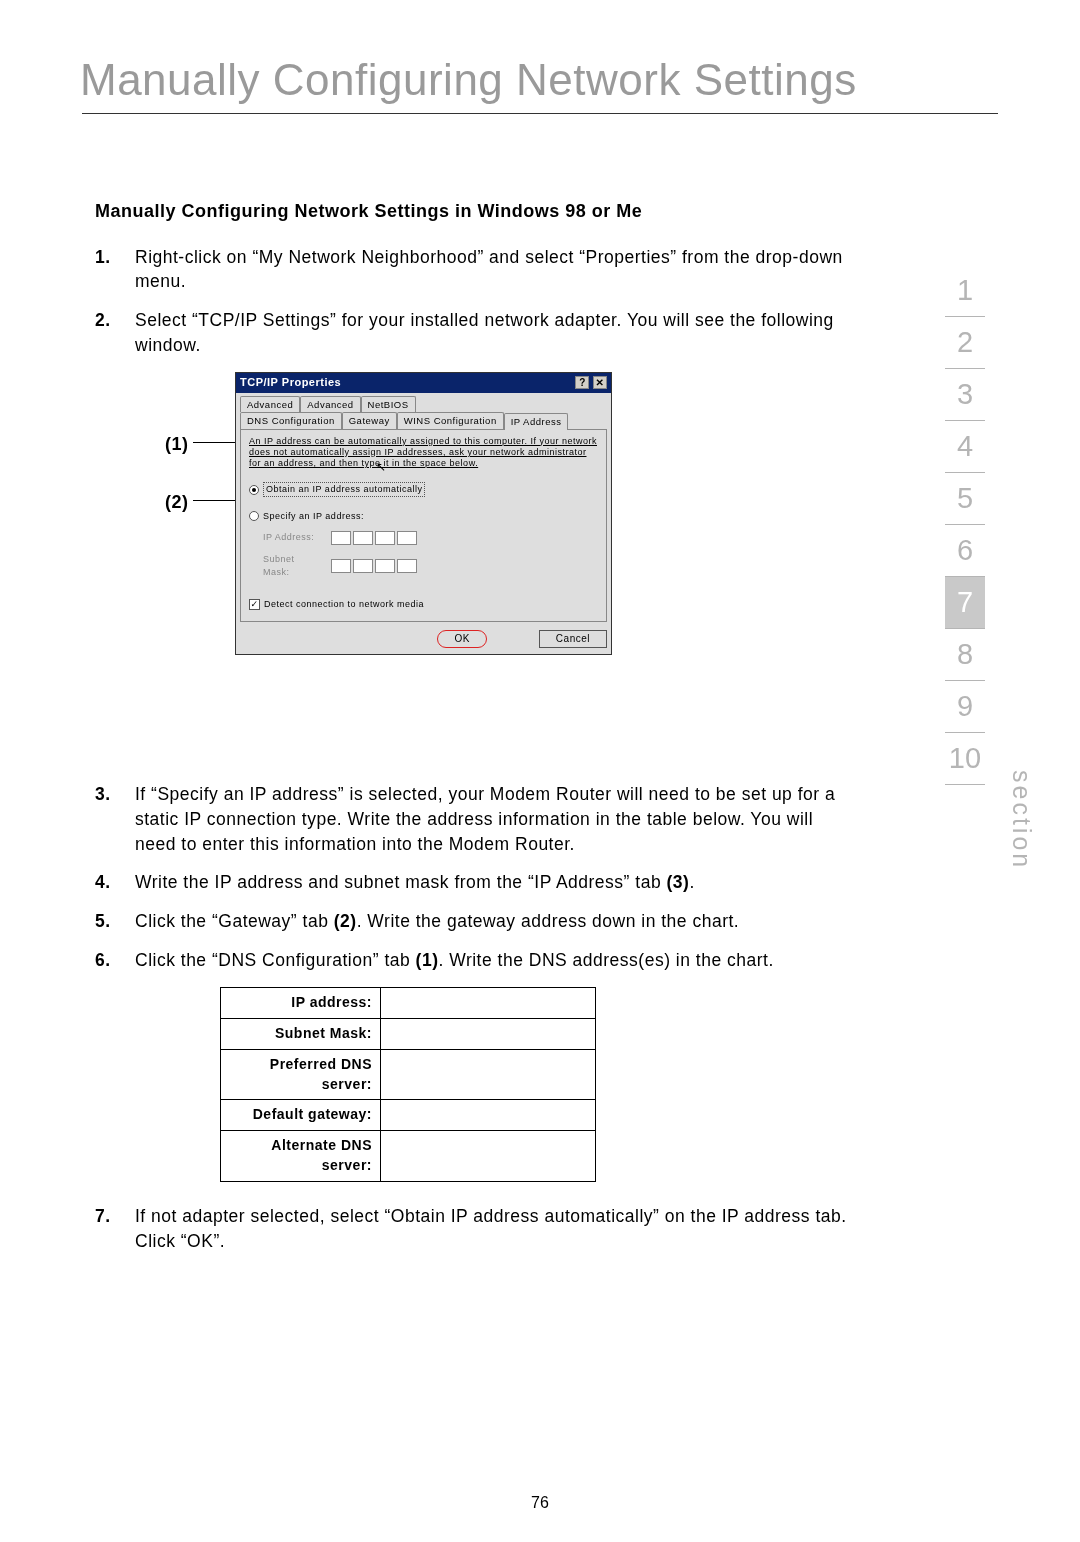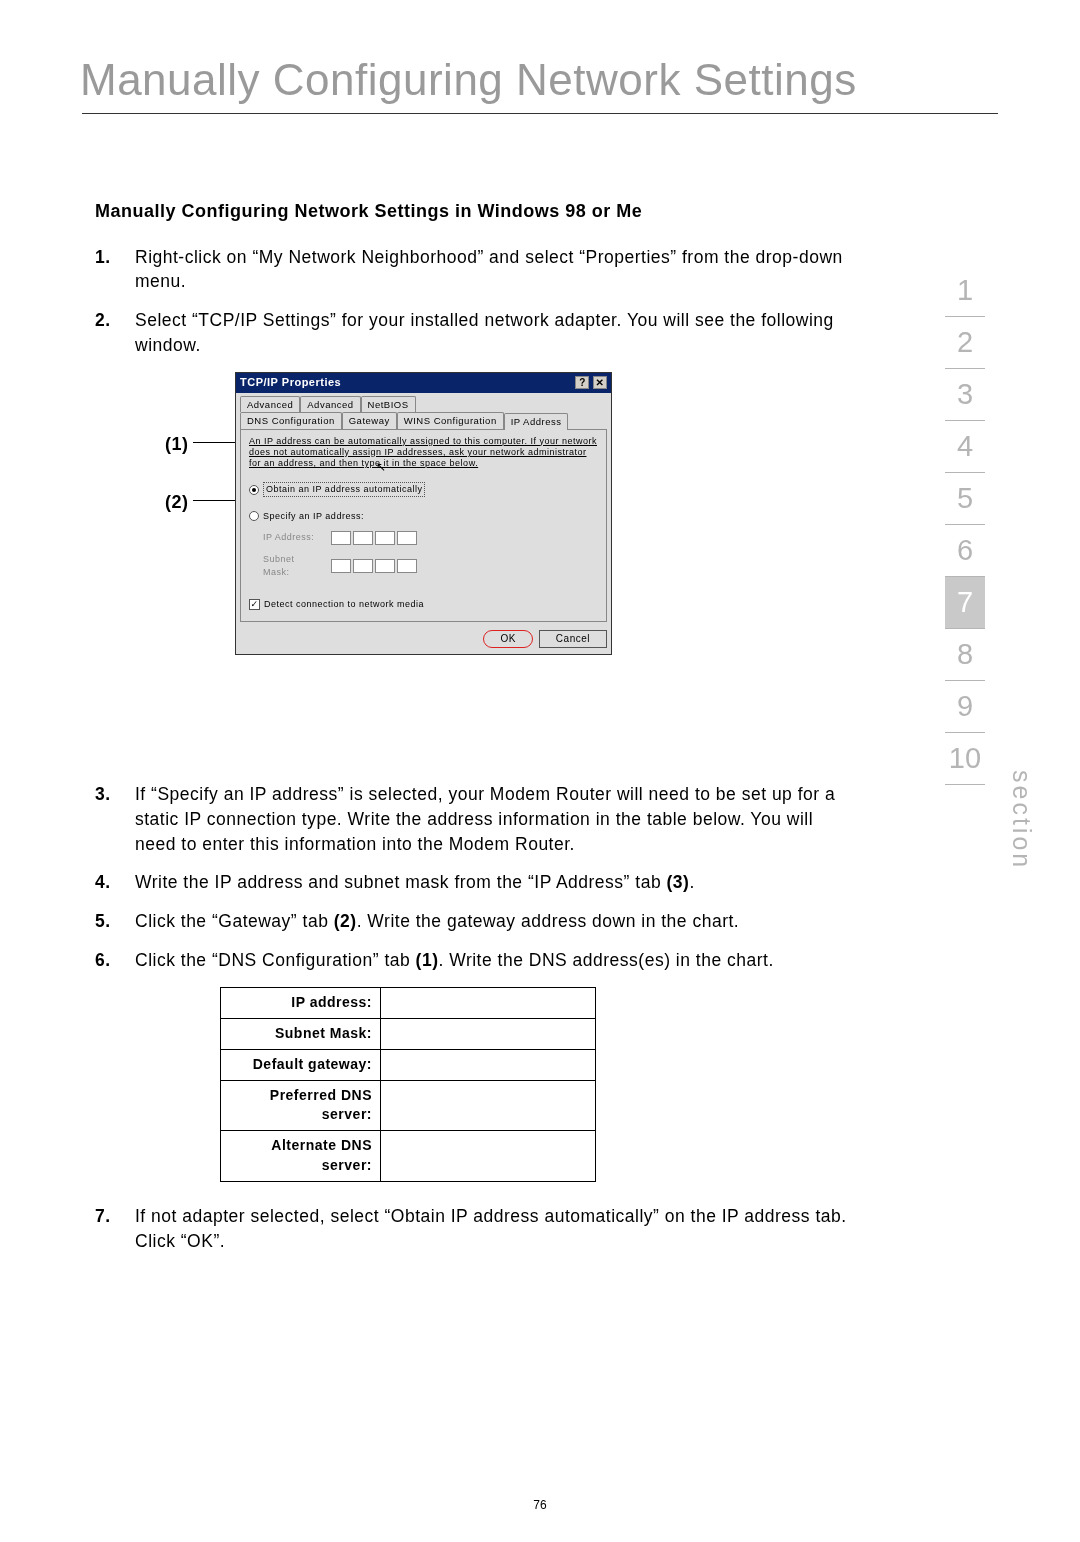--- a/index.html
+++ b/index.html
@@ -50,21 +50,21 @@
     font-weight: bold;
     font-size: 18px;
     margin-top: 20px;
     line-height: 1.4;
   }
   .page-num {
     position: absolute;
     bottom: 30px;
     width: 100%;
     text-align: center;
-    font-size: 12px;
+    font-size: 16px;
   }
   
   .section-nav {
     position: absolute;
     right: 95px;
     top: 265px;
     width: 40px;
     text-align: center;
   }
   .section-nav .item {
@@ -195,21 +195,21 @@
   }
   .dialog .check .box {
     width:11px;height:11px;border:1px solid #555;background:#fff;
     display:inline-flex;align-items:center;justify-content:center;font-size:9px;
   }
   .dialog .btnbar {
     display:flex; justify-content:flex-end; gap:6px; margin:8px 0 0 0;
     padding: 0 4px 6px 0;
   }
   .dialog .btn {
-    border:1px solid #555; background:#dedede; padding:1px 16px; font-size:10px;
+    border:1px solid #555; background:#dedede; padding:1px 16px; font-size:10px;margin-left:46px;
   }
   .dialog .btn.ok { border:1.5px solid #d22; border-radius:9px; }
 
   
   .ip-table {
     margin: 12px 0 22px 125px;
     border-collapse: collapse;
     font-family: Tahoma, Arial, sans-serif;
     font-size: 14px;
     font-weight: bold;
@@ -359,25 +359,25 @@
     <tbody>
         <tr>
           <td class="label">IP address:</td>
           <td class="val"></td>
         </tr>
     <tr>
           <td class="label">Subnet Mask:</td>
           <td class="val"></td>
         </tr>
     <tr>
+          <td class="label">Preferred DNS server:</td>
+          <td class="val"></td>
+        </tr>
+    <tr>
           <td class="label">Default gateway:</td>
-          <td class="val"></td>
-        </tr>
-    <tr>
-          <td class="label">Preferred DNS server:</td>
           <td class="val"></td>
         </tr>
     <tr>
           <td class="label">Alternate DNS server:</td>
           <td class="val"></td>
         </tr>
   </tbody>
     </table>
 
   <ol class="steps">

